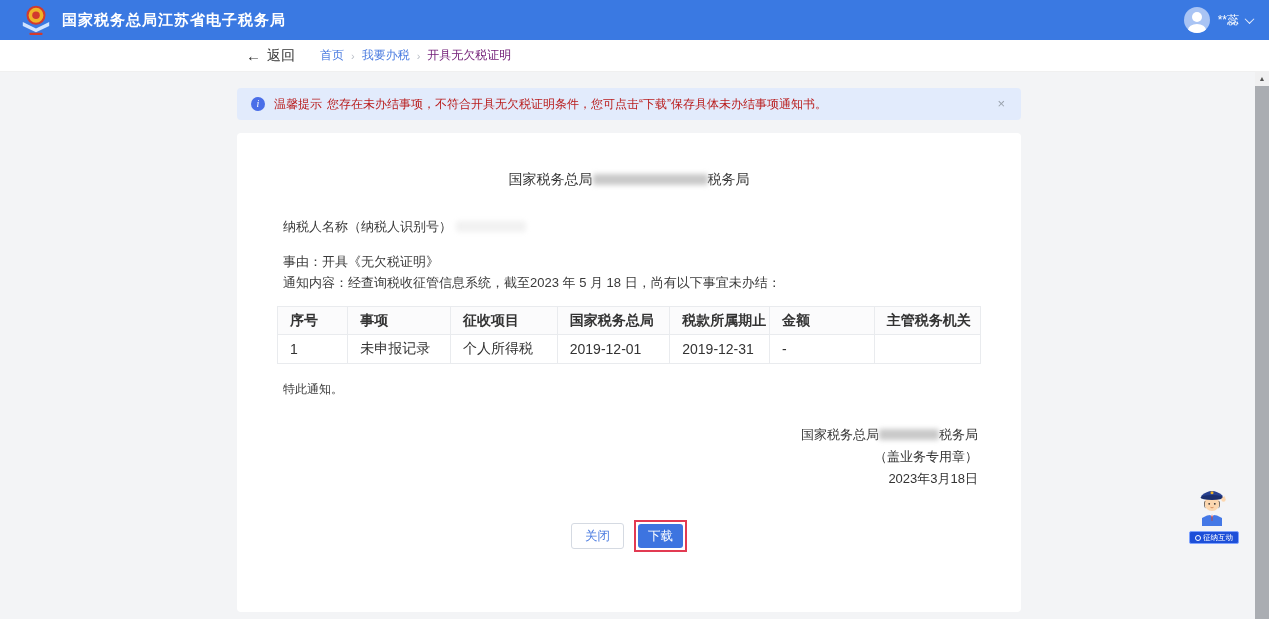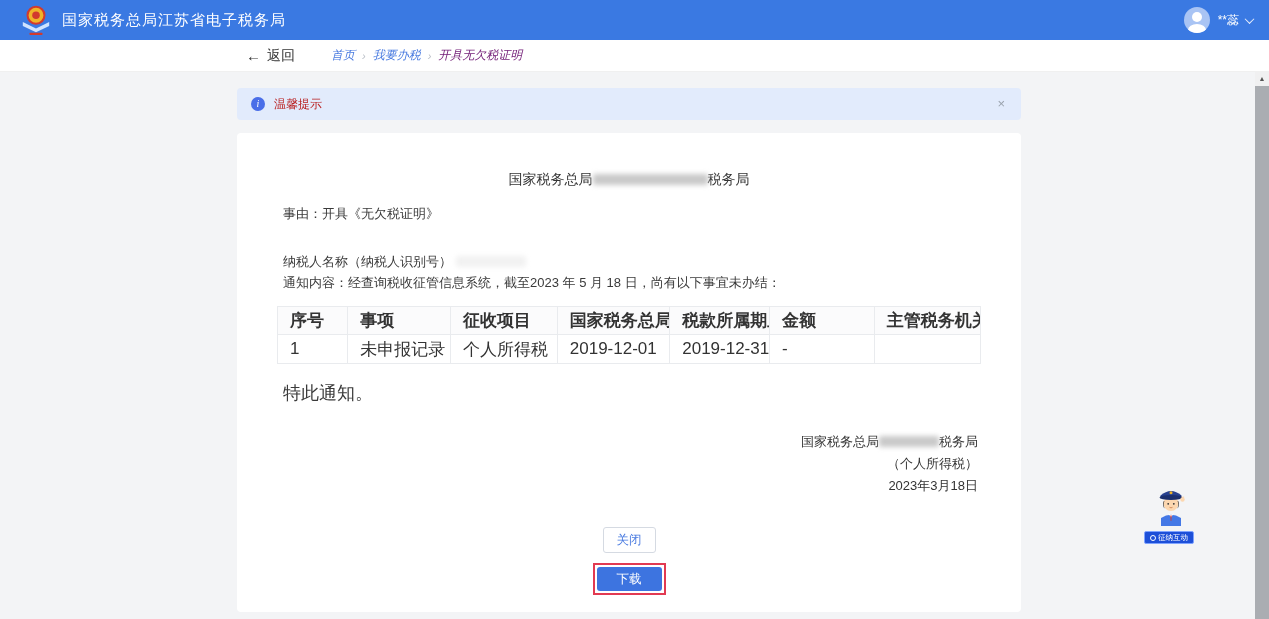--- a/index.html
+++ b/index.html
@@ -9,42 +9,42 @@
     background:#f3f4f6;
     font-family:"Liberation Sans", sans-serif;
     color:#333;
   }
   
   .app-header {
     position:absolute; left:0; top:0; width:1269px; height:40px;
     background:#3a79e2; display:flex; align-items:center; padding:0 16px;
   }
   .logo { width:32px; height:32px; flex:0 0 auto; margin-left:4px; }
-  .app-title { color:#fff; font-size:15px; font-weight:normal; margin-left:10px; letter-spacing:1px; }
+  .app-title { color:#fff; font-size:15px; font-weight:bold; margin-left:10px; letter-spacing:1px; }
   .header-spacer { flex:1; }
   .avatar {
     width:26px; height:26px; border-radius:50%; background:#a9c4f4;
     position:relative; overflow:hidden; flex:0 0 auto;
   }
   .avatar .head { position:absolute; left:8px; top:5px; width:10px; height:10px; border-radius:50%; background:#fff; }
   .avatar .shoulders { position:absolute; left:4px; top:17px; width:18px; height:12px; border-radius:50% 50% 0 0; background:#fff; }
   .username { color:#fff; font-size:12px; margin:0 7px 0 8px; }
   .chevron-down {
     width:7px; height:7px; border-right:1.5px solid #e8eefc; border-bottom:1.5px solid #e8eefc;
     transform:rotate(45deg) translate(-1px,-1px); display:inline-block; cursor:pointer;
   }
   
   .breadcrumb-bar {
     position:absolute; left:0; top:40px; width:1269px; height:32px;
     background:#ffffff; display:flex; align-items:center; padding-left:246px;
     border-bottom:1px solid #f0f0f0;
   }
   .back-btn { display:flex; align-items:center; font-size:14px; color:#333; cursor:pointer; }
   .back-btn .arrow { font-size:15px; margin-right:6px; }
-  .crumbs { display:flex; align-items:center; margin-left:36px; font-size:12px;font-style:italic; }
+  .crumbs { display:flex; align-items:center; margin-left:25px; font-size:12px; }
   .crumb-link { color:#4a7be0; cursor:pointer; }
   .crumb-current { color:#701a75; }
   .crumb-sep { color:#b9bec6; margin:0 7px; font-size:11px; }
   
   .notice {
     position:absolute; left:237px; top:88px; width:784px; height:32px;
     background:#e2ebfc; border-radius:4px; display:flex; align-items:center; padding:0 14px;
   }
   .info-icon {
     width:14px; height:14px; border-radius:50%; background:#4a6ee8; color:#fff;
@@ -67,51 +67,51 @@
     display:inline-block; height:11px; border-radius:2px; background:#c9c9c9;
     filter:blur(2.5px); vertical-align:-1px;
   }
   .rw115 { width:115px; } .rw60 { width:60px; } .rw70 { width:70px; opacity:.25; }
   .doc-line { font-size:13px; color:#3a3a3a; line-height:21px; margin-left:46px; margin-right:40px; }
   .taxpayer-line { margin-top:27px; }
   .reason-line { margin-top:14px; }
   
   table.items {
     width:704px; margin:13px auto 0; border-collapse:collapse;
-    font-size:17px; color:#333; table-layout:fixed;
+    font-size:14px; color:#333; table-layout:fixed;
   }
   table.items th, table.items td {
     border:1px solid #e9ebee; height:28px; padding:0 12px; text-align:left; font-weight:normal;
     overflow:hidden; white-space:nowrap;
   }
   table.items th { background:#fbfbfc; font-weight:600; color:#333; }
   table.items td { height:29px; }
   .amount-col { text-align:left; }
   
-  .closing { font-size:18px; color:#3a3a3a; margin:17px 0 0 46px; }
+  .closing { font-size:12px; color:#3a3a3a; margin:17px 0 0 46px; }
   .signature { text-align:right; margin:26px 43px 0 0; font-size:13px; color:#333; line-height:22px; }
   
-  .btn-row { display:flex; justify-content:center; align-items:center; margin-top:30px; gap:10px;flex-direction:column; }
+  .btn-row { display:flex; justify-content:center; align-items:center; margin-top:30px; gap:10px; }
   .btn-outline {
     min-width:44px; height:26px; padding:0 13px; background:#fff; border:1px solid #d5dae2;
     border-radius:3px; color:#4a7be0; font-size:12.5px; cursor:pointer;
     font-family:"Liberation Sans", sans-serif;
   }
   .highlight-box { display:inline-block; border:2px solid #e23a52; padding:2px; line-height:0; }
   .btn-primary {
-    min-width:44px; height:24px; padding:0 20px; background:#3d74e0; border:none;
+    min-width:44px; height:24px; padding:0 10px; background:#3d74e0; border:none;
     border-radius:3px; color:#fff; font-size:12.5px; cursor:pointer;
     font-family:"Liberation Sans", sans-serif;
   }
   
   .scrollbar { position:absolute; right:0; top:72px; width:14px; height:547px; background:#f0f0f1; }
   .scroll-arrow { display:block; width:14px; height:14px; text-align:center; font-size:7px; line-height:14px; color:#555; cursor:pointer; }
   .scroll-thumb { position:absolute; left:0; top:14px; width:14px; height:533px; background:#aaadb2; cursor:pointer; }
   
-  .mascot { position:absolute; left:1144px; top:482px; width:50px; cursor:pointer; text-align:right; }
+  .mascot { position:absolute; left:1189px; top:482px; width:50px; cursor:pointer; text-align:left; }
   .mascot-label {
     margin-top:1px; height:13px; background:#1d4fd8; border:1px solid #7fa3ff; border-radius:2px;
     display:flex; align-items:center; justify-content:center; gap:2px;
     color:#fff; font-size:7.5px; white-space:nowrap; overflow:hidden;
   }
   .mascot-badge { width:6px; height:6px; border:1px solid #fff; border-radius:50%; flex:0 0 auto; }
 </style>
 </head>
 <body>
 
@@ -142,36 +142,37 @@
     <span class="crumb-sep">›</span>
     <span class="crumb-link">我要办税</span>
     <span class="crumb-sep">›</span>
     <span class="crumb-current">开具无欠税证明</span>
   </div>
 </div>
 
 <div class="notice">
   <span class="info-icon">i</span>
   <span class="notice-text notice-prefix">温馨提示</span>
+  <span class="notice-text">您存在未办结事项，不符合开具无欠税证明条件，您可点击“下载”保存具体未办结事项通知书。</span>
   <span class="notice-close">×</span>
 </div>
 
 <div class="card">
 
   <div class="doc-issuer">
     <span>国家税务总局</span><span class="redact rw115"></span><span>税务局</span>
   </div>
 
-
-  <div class="doc-line reason-line">事由：开具《无欠税证明》</div>
 
   <div class="doc-line taxpayer-line">
     <span>纳税人名称（纳税人识别号）</span>
     <span class="redact rw70"></span>
   </div>
+
+  <div class="doc-line reason-line">事由：开具《无欠税证明》</div>
   <div class="doc-line">通知内容：经查询税收征管信息系统，截至2023 年 5 月 18 日，尚有以下事宜未办结：</div>
 
   <table class="items">
     <colgroup>
       <col style="width:10%">
         <col style="width:14.6%">
         <col style="width:15.2%">
       <col style="width:16%">
         <col style="width:14.2%">
         <col style="width:14.9%">
@@ -200,21 +201,21 @@
       </tr>
     </tbody>
   </table>
 
   <div class="closing">特此通知。</div>
 
   <div class="signature">
     <div>
       <span>国家税务总局</span><span class="redact rw60"></span><span>税务局</span>
     </div>
-    <div>（个人所得税）</div>
+    <div>（盖业务专用章）</div>
     <div>2023年3月18日</div>
   </div>
 
   <div class="btn-row">
     <button class="btn-outline">关闭</button>
     <span class="highlight-box"><button class="btn-primary">下载</button></span>
   </div>
 
 </div>
 

